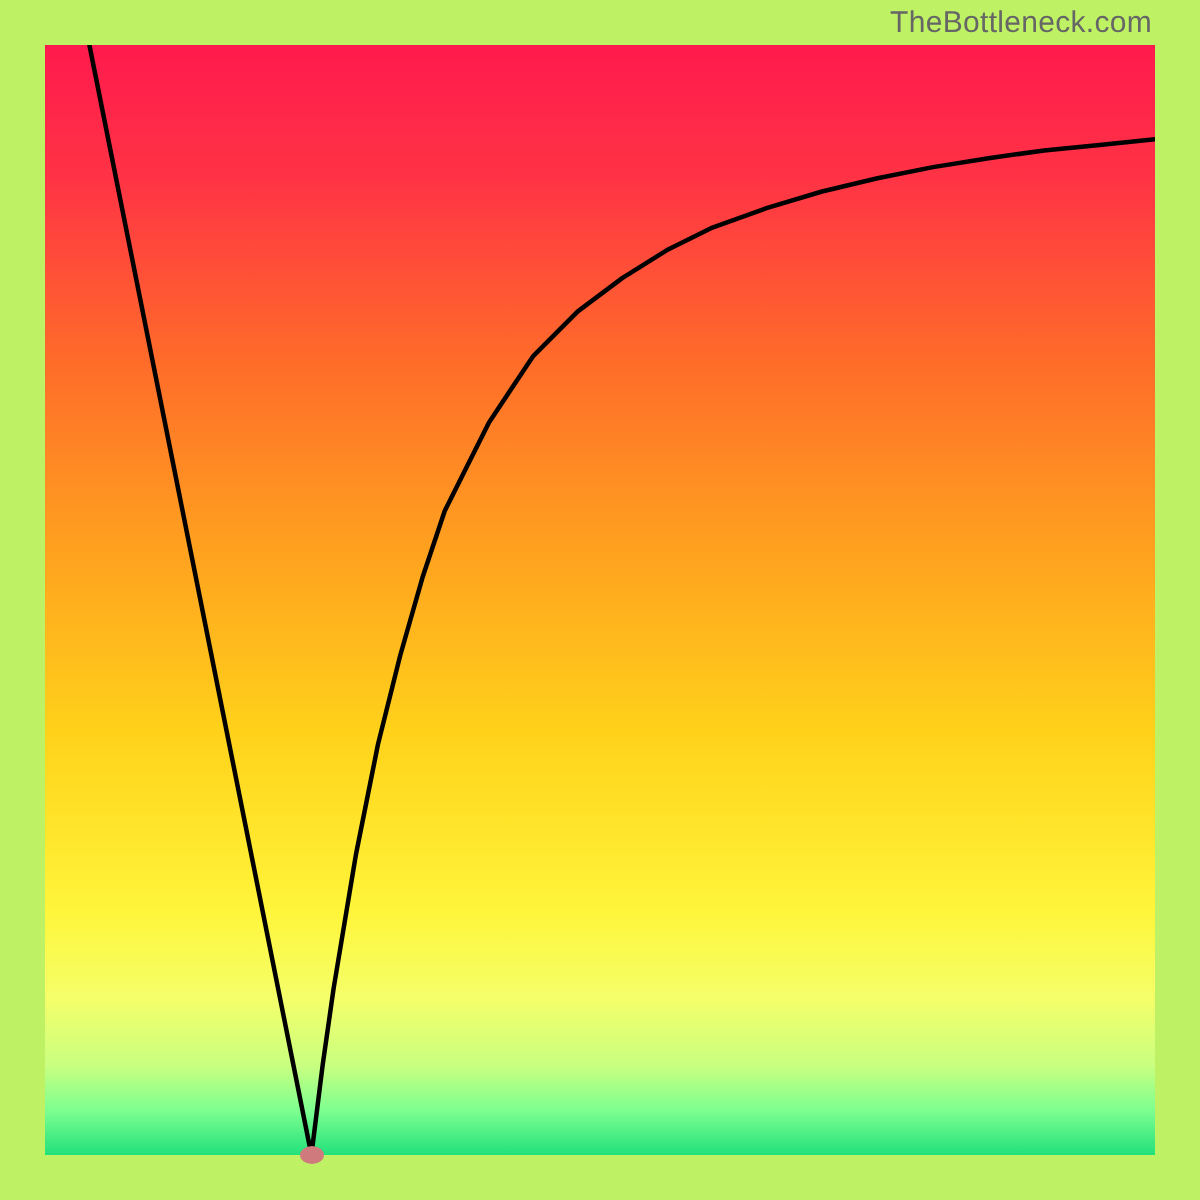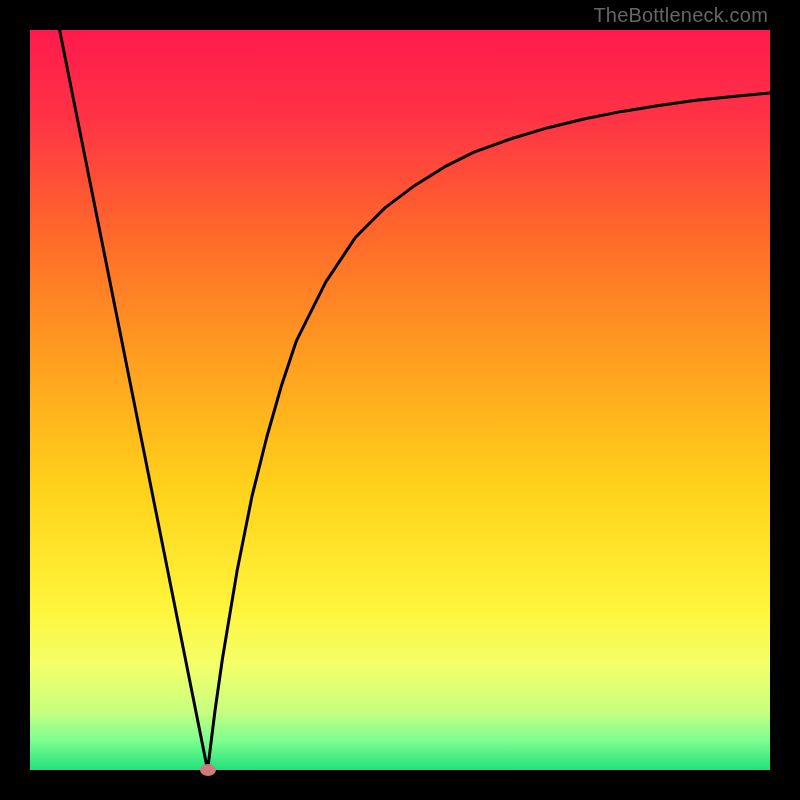--- a/index.html
+++ b/index.html
@@ -6,21 +6,21 @@
     margin: 0;
     padding: 0;
     width: 800px;
     height: 800px;
     overflow: hidden;
     font-family: Arial, Helvetica, sans-serif;
   }
   .frame {
     width: 800px;
     height: 800px;
-    background: #000000;
+    background: #bef264;
     position: relative;
   }
   .plot-area {
     position: absolute;
     left: 30px;
     top: 30px;
     width: 740px;
     height: 740px;
   }
   .gradient-bg {

